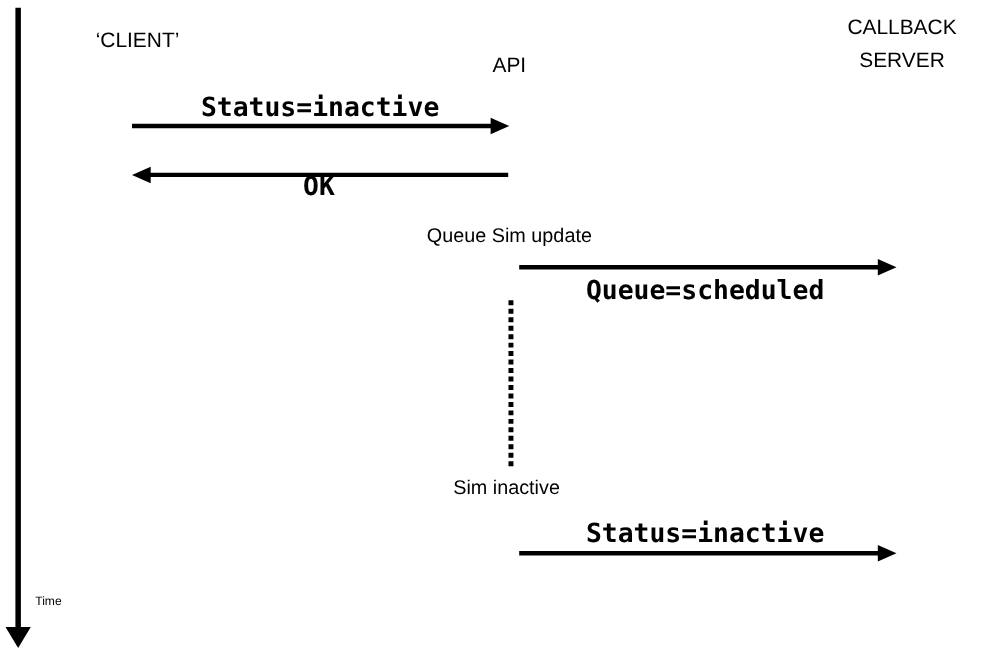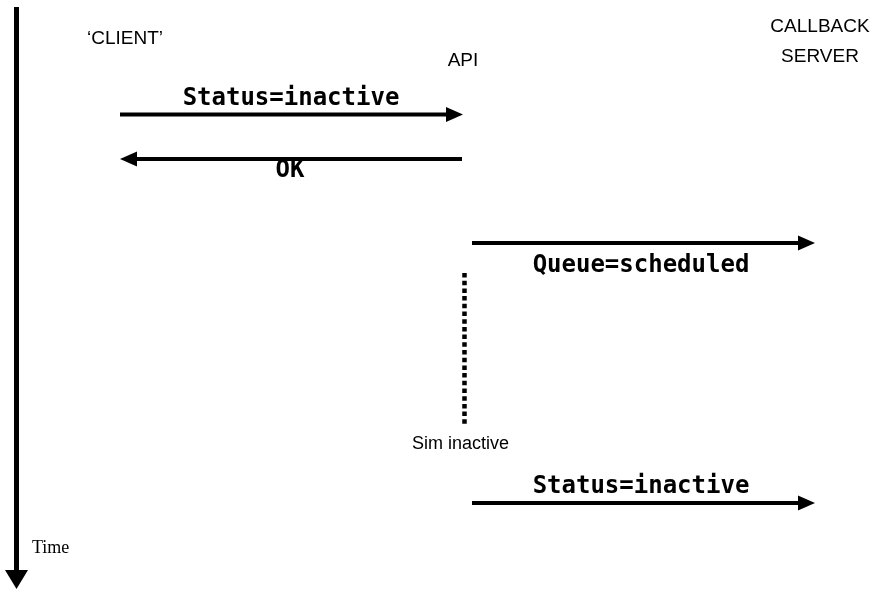--- a/index.html
+++ b/index.html
@@ -46,23 +46,22 @@
     font-family: "DejaVu Sans Mono", monospace;
     font-weight: bold;
     font-size: 24px;
     line-height: 20px;
   }
   .note {
     font-size: 18px;
     line-height: 19px;
   }
   .time-label {
-    font-size: 18px;
+    font-size: 11px;
     line-height: 17px;
-    font-family: Liberation Serif, serif;
   }
 </style>
 </head>
 <body>
 
 <div class="canvas">
 
   <svg viewBox="0 0 896 595">
 
     <g>
@@ -102,18 +101,19 @@
   <div class="label participant participant-wrap" style="left:735px; top:11px;">CALLBACK SERVER</div>
 
   <div class="label msg centered nowrap" style="left:291px; top:87px;">Status=inactive</div>
 
   <div class="label msg centered nowrap" style="left:290px; top:159px;">OK</div>
 
   <div class="label msg centered nowrap" style="left:641px; top:254px;">Queue=scheduled</div>
 
   <div class="label msg centered nowrap" style="left:641px; top:475px;">Status=inactive</div>
 
+  <div class="label note nowrap" style="left:388px; top:205px;">Queue Sim update</div>
 
   <div class="label note nowrap" style="left:412px; top:434px;">Sim inactive</div>
 
   <div class="label time-label nowrap" style="left:32px; top:539px;">Time</div>
 
 </div>
 
 </body></html>

